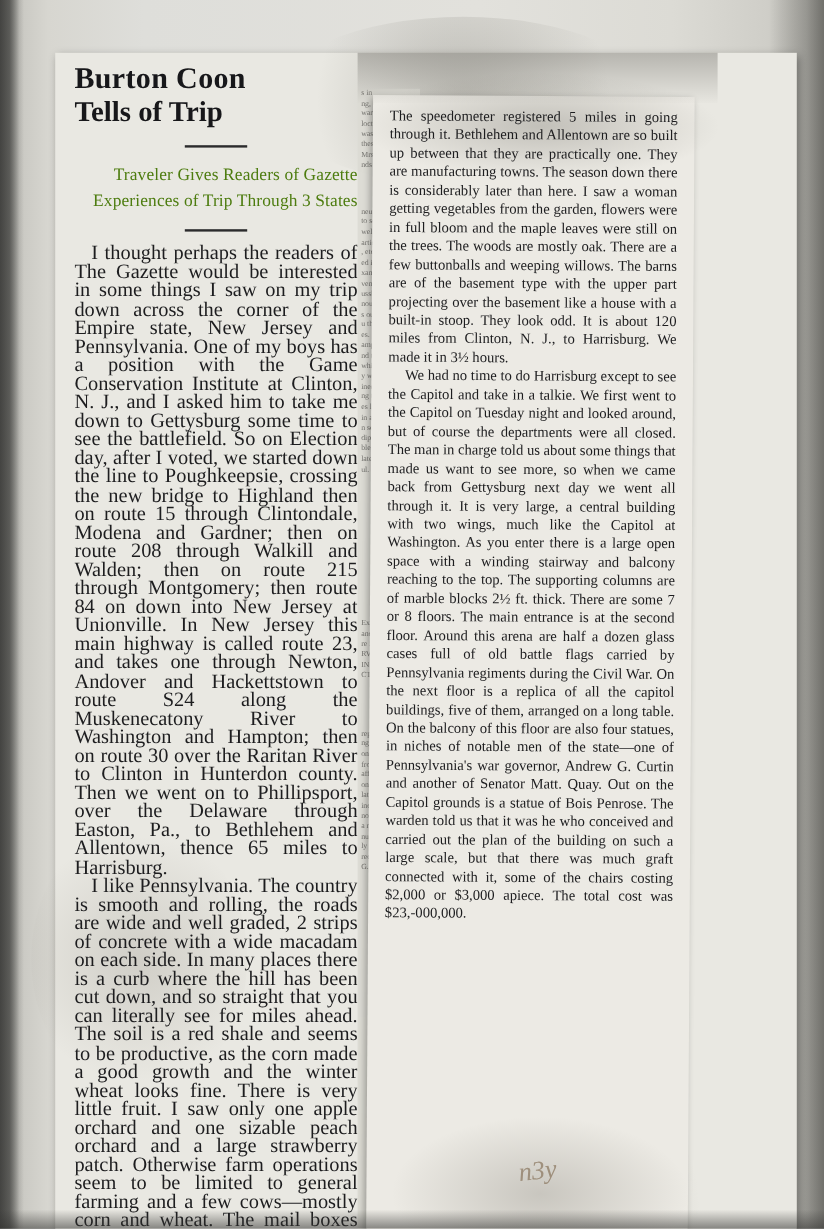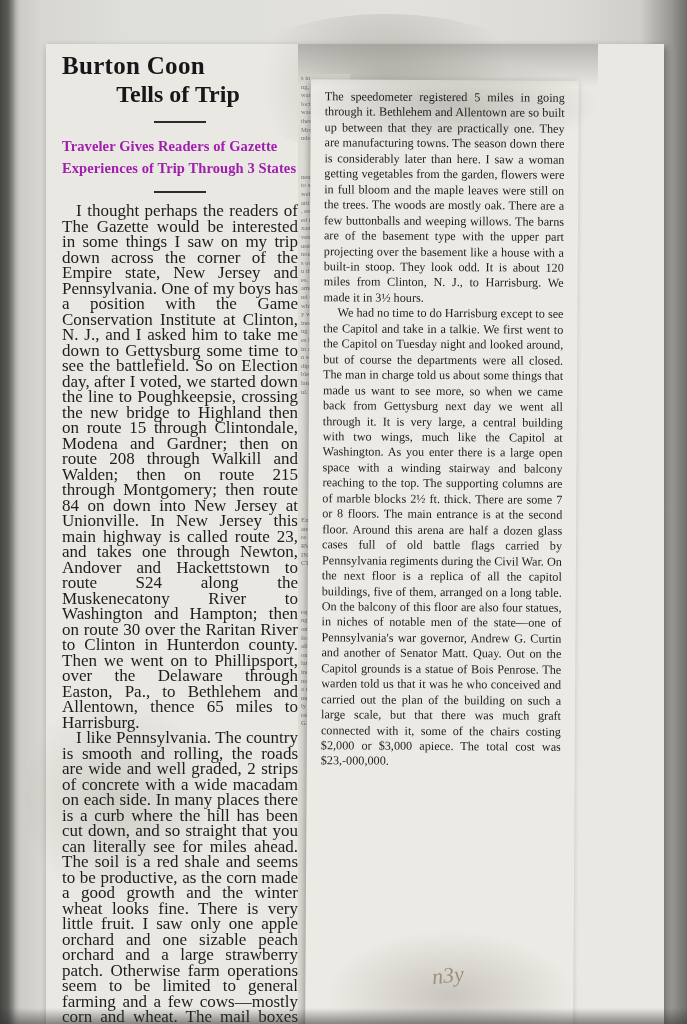--- a/index.html
+++ b/index.html
@@ -98,36 +98,36 @@
     letter-spacing: 0.3px;
     color: #17171a;
     line-height: 28px;
   }
   .head2 {
     font-family: "Liberation Serif", serif;
     font-weight: bold;
     font-size: 24px;
     color: #17171a;
     line-height: 28px;
-    text-align: center;
+    text-align: left;
     padding-right: 4px;
   }
   .rule {
     width: 52px;
     height: 2px;
     background: #2b2b2c;
     margin: 13px auto 12px auto;
   }
   .subhead {
     font-family: "Liberation Serif", serif;
-    font-weight: bold;
+    font-weight: normal;
     font-size: 14.5px;
     line-height: 22px;
-    color: #a21caf;
-    text-align: left;
+    color: #4d7c0f;
+    text-align: right;
     letter-spacing: 0.1px;
   }
   .body {
     font-family: "Liberation Serif", serif;
     font-size: 17px;
     line-height: 15.5px;
     color: #1d1d1f;
     text-align: justify;
     text-justify: inter-word;
     hyphens: none;

